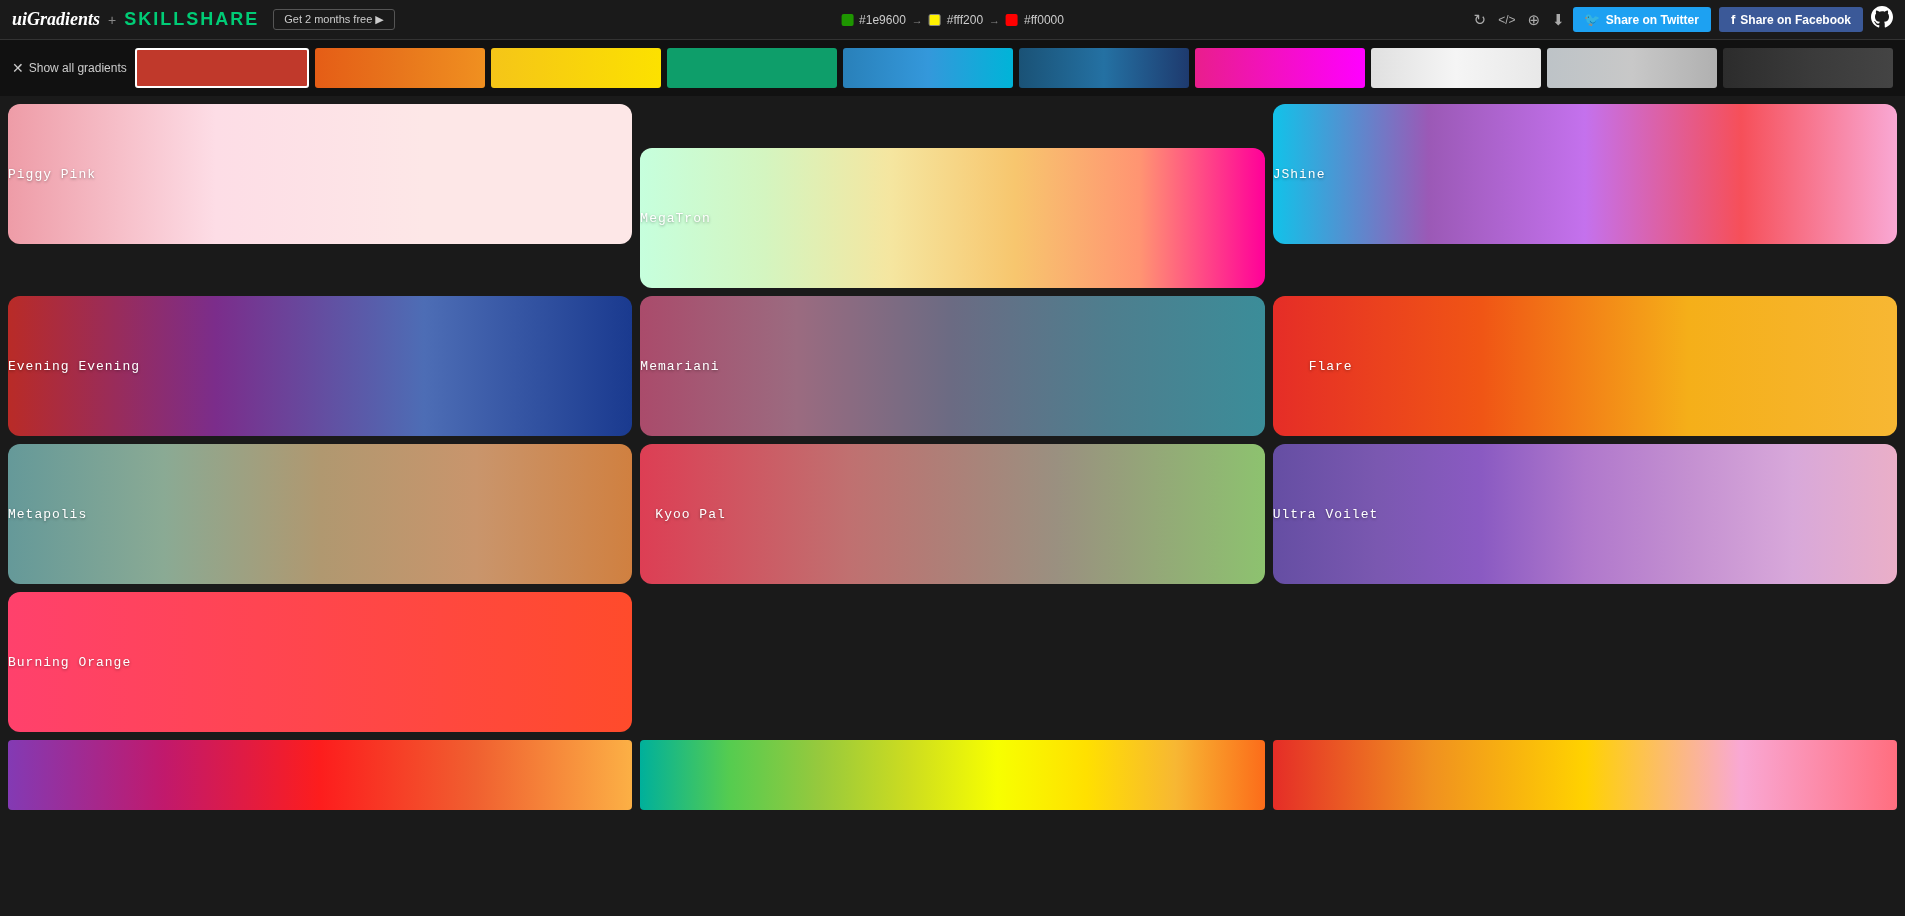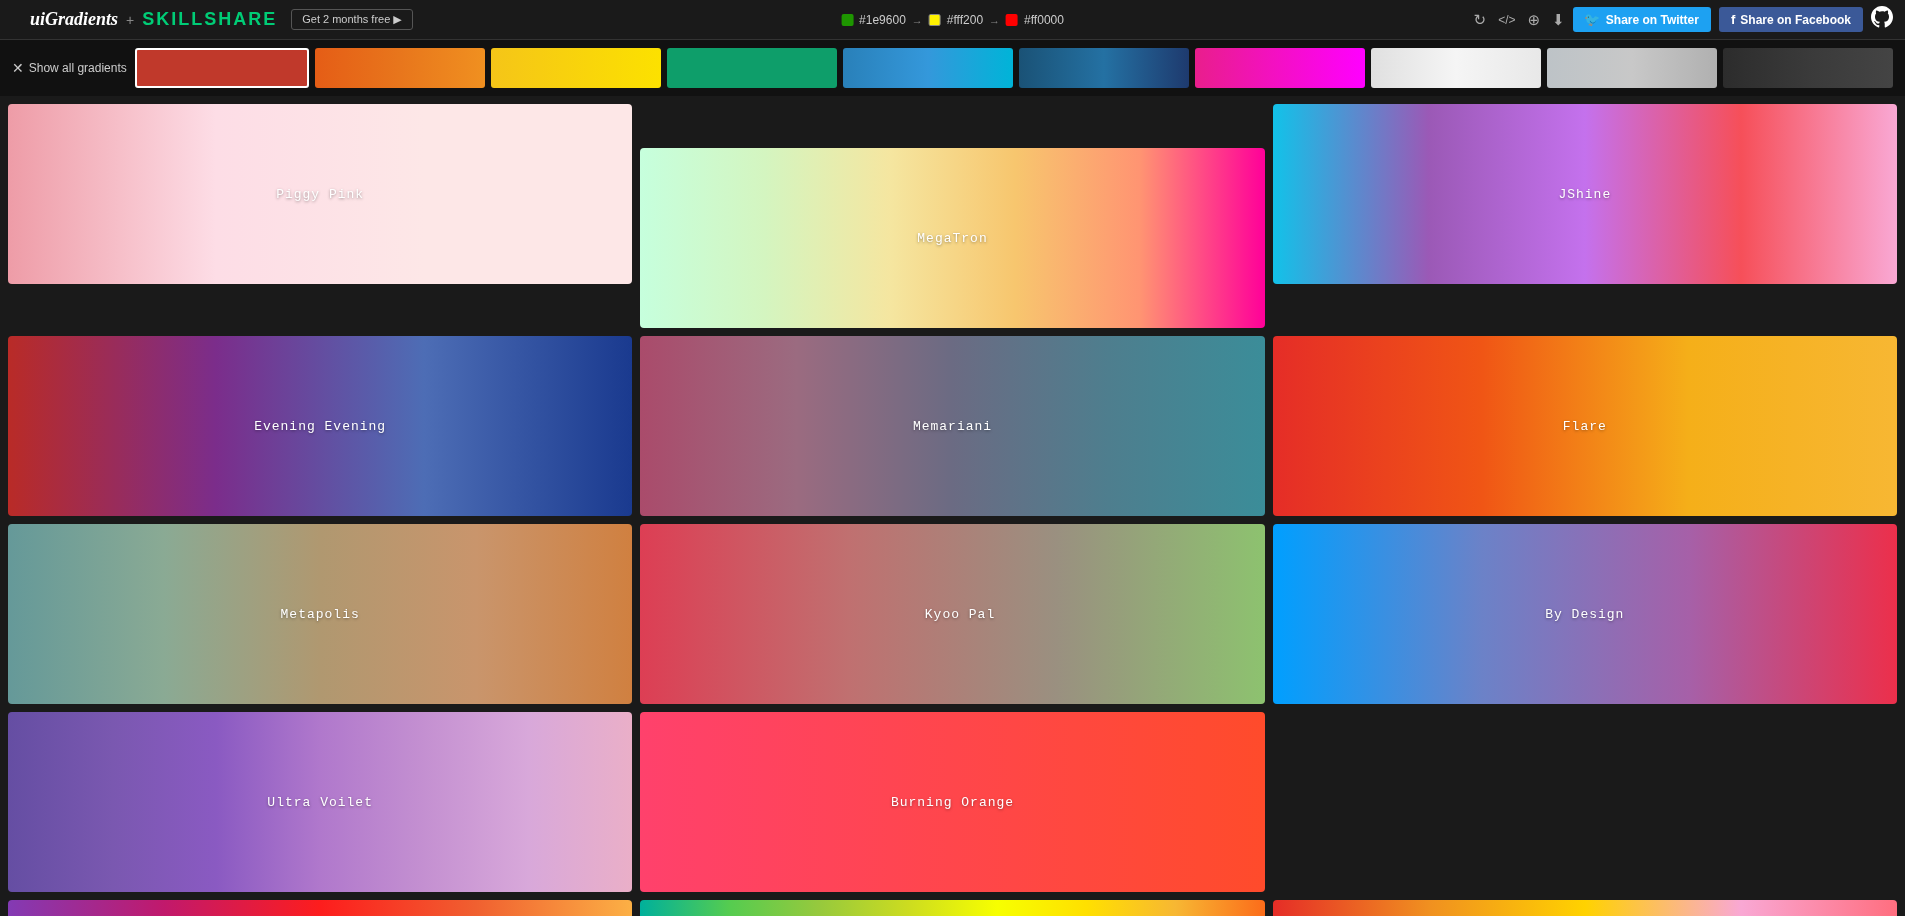--- a/index.html
+++ b/index.html
@@ -12,21 +12,20 @@
       align-items: center;
       padding: 0 12px;
       height: 40px;
       border-bottom: 1px solid #333;
       position: relative;
     }
     .logo-area {
       display: flex;
       align-items: center;
       gap: 8px;
-      margin-left: 18px;
     }
     .logo-uigradients {
       font-family: Georgia, serif;
       font-style: italic;
       color: #fff;
       font-size: 18px;
       font-weight: bold;
     }
     .logo-plus {
       color: #888;
@@ -151,27 +150,27 @@
     .swatch.active-red { border: 2px solid #fff; }
 
     
     .gradient-grid {
       display: grid;
       grid-template-columns: repeat(3, 1fr);
       gap: 8px;
       padding: 8px;
     }
     .gradient-card {
-      height: 180px;
-      border-radius: 4px;
+      height: 140px;
+      border-radius: 12px;
       cursor: pointer;
       position: relative;
       display: flex;
       align-items: center;
-      justify-content: center;
+      justify-content: flex-start;
       overflow: hidden;
     }
     .gradient-card-label {
       color: #fff;
       font-size: 13px;
       font-family: 'Courier New', monospace;
       text-shadow: 0 1px 3px rgba(0,0,0,0.4);
       z-index: 1;
       letter-spacing: 1px;
     }
@@ -265,33 +264,30 @@
     <span class="gradient-card-label">JShine</span>
   </div>
 
   <div class="gradient-card" style="background: linear-gradient(to right, #b92b27, #7b2d8b, #4d6db5, #1a3a8f);">
     <span class="gradient-card-label">Evening Evening</span>
   </div>
   <div class="gradient-card" style="background: linear-gradient(to right, #aa4b6b, #9b6b80, #6b6b83, #4e7e8e, #3b8d99);">
     <span class="gradient-card-label">Memariani</span>
   </div>
 
-  <div class="gradient-card" style="background: linear-gradient(to right, #e52d27, #f05515, #f5af19, #f7b733);">
+  <div class="gradient-card" style="background: linear-gradient(to right, #e52d27, #f05515, #f5af19, #f7b733); padding-left: 36px;">
     <span class="gradient-card-label">Flare</span>
   </div>
   <div class="gradient-card" style="background: linear-gradient(to right, #659999, #8aaa94, #b09870, #c9956c, #d08040);">
     <span class="gradient-card-label">Metapolis</span>
   </div>
   <div class="gradient-card" style="background: linear-gradient(to right, #dd3e54, #c07070, #9a9080, #8dc26f); padding-left: 15px;">
     <span class="gradient-card-label">Kyoo Pal</span>
   </div>
 
-  <div class="gradient-card" style="background: linear-gradient(to right, #009fff, #6b82c8, #a660a8, #ec2f4b);">
-    <span class="gradient-card-label">By Design</span>
-  </div>
   <div class="gradient-card" style="background: linear-gradient(to right, #654ea3, #7a58b0, #8a5ac2, #b078cc, #c490d1, #d8a8da, #eaafc8);">
     <span class="gradient-card-label">Ultra Voilet</span>
   </div>
   <div class="gradient-card" style="background: linear-gradient(to right, #ff416c, #ff4b2b);">
     <span class="gradient-card-label">Burning Orange</span>
   </div>
 </div>
 
 <div class="gradient-row-bottom">
   <div class="gradient-card-bottom" style="background: linear-gradient(to right, #833ab4, #c1196c, #fd1d1d, #f06030, #fcb045);"></div>

